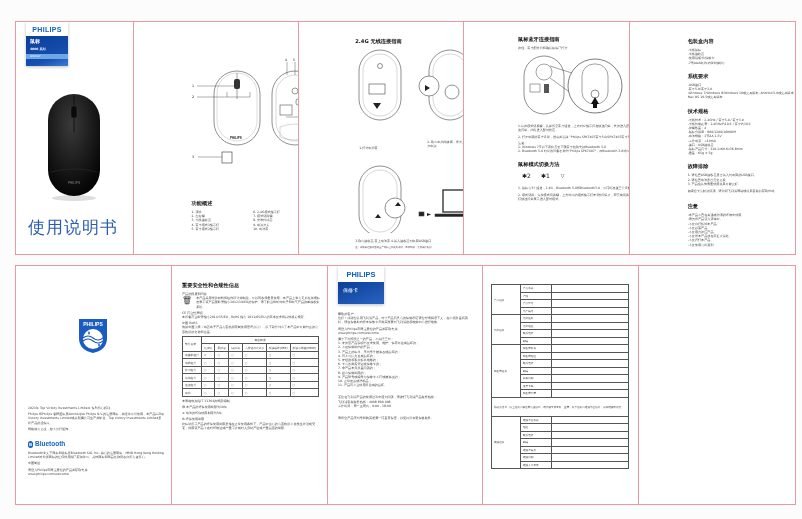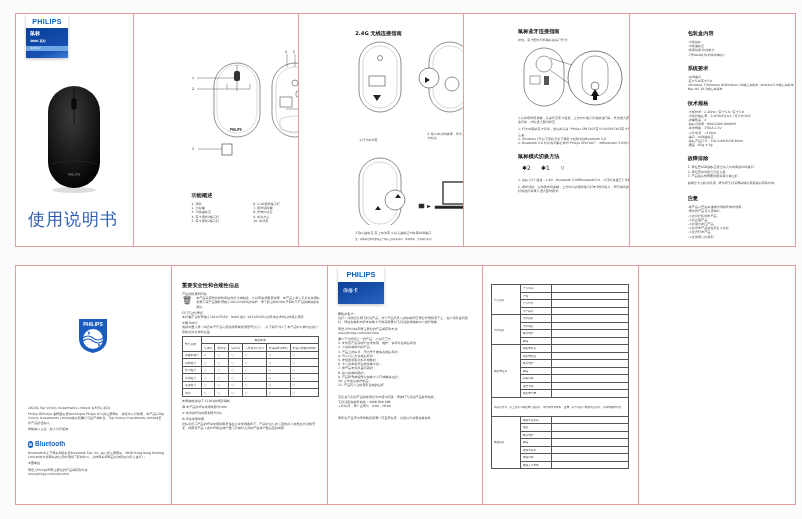--- a/index.html
+++ b/index.html
@@ -1,18 +1,18 @@
 <!DOCTYPE html>
 <html><head>
 <meta charset="utf-8">
 <style>
   html,body{margin:0;padding:0;background:#fcfcfc;}
   body{width:802px;height:519px;position:relative;overflow:hidden;font-family:"DejaVu Sans",sans-serif;color:#222;}
   .sheet{position:absolute;left:15px;width:779px;background:#fff;border:1px solid #e99aa0;display:flex;}
-  .sheet.top{top:13px;height:232px;gap:48px;}
+  .sheet.top{top:21px;height:232px;gap:48px;}
   .sheet.bottom{top:265px;height:238px;}
   .panel{position:relative;height:100%;border-right:1px solid #e99aa0;box-sizing:border-box;overflow:hidden;}
   .panel:last-child{border-right:none;}
   .p1{width:156px}.p2{width:156px}.p3{width:155px}.p4{width:156px}.p5{width:156px}
   .h{font-weight:bold;font-size:5.2px;color:#111;margin:0 0 3px 0;}
   .t{font-size:3.1px;line-height:4.2px;color:#444;}
   .t p{margin:0 0 2px 0;}
   .gap{height:8px;}
   
   .brand-tag{position:absolute;left:10px;top:0;width:42px;height:44px;box-shadow:0 1px 3px rgba(0,0,0,.25);background:#fff;}

